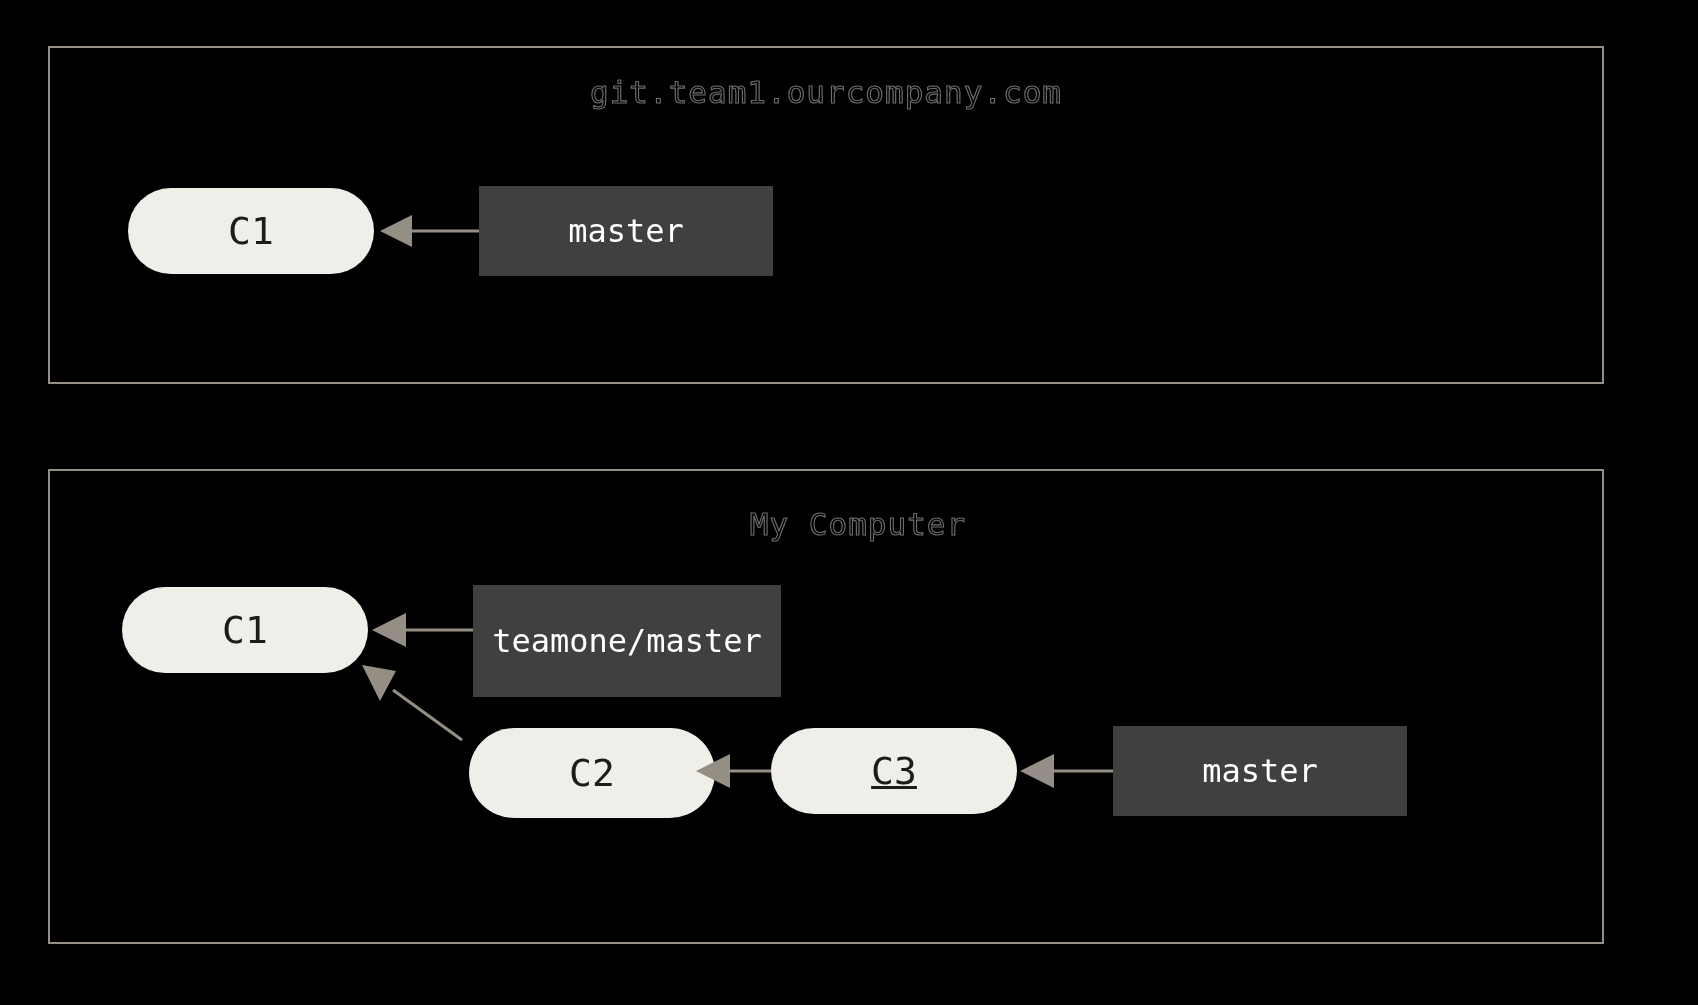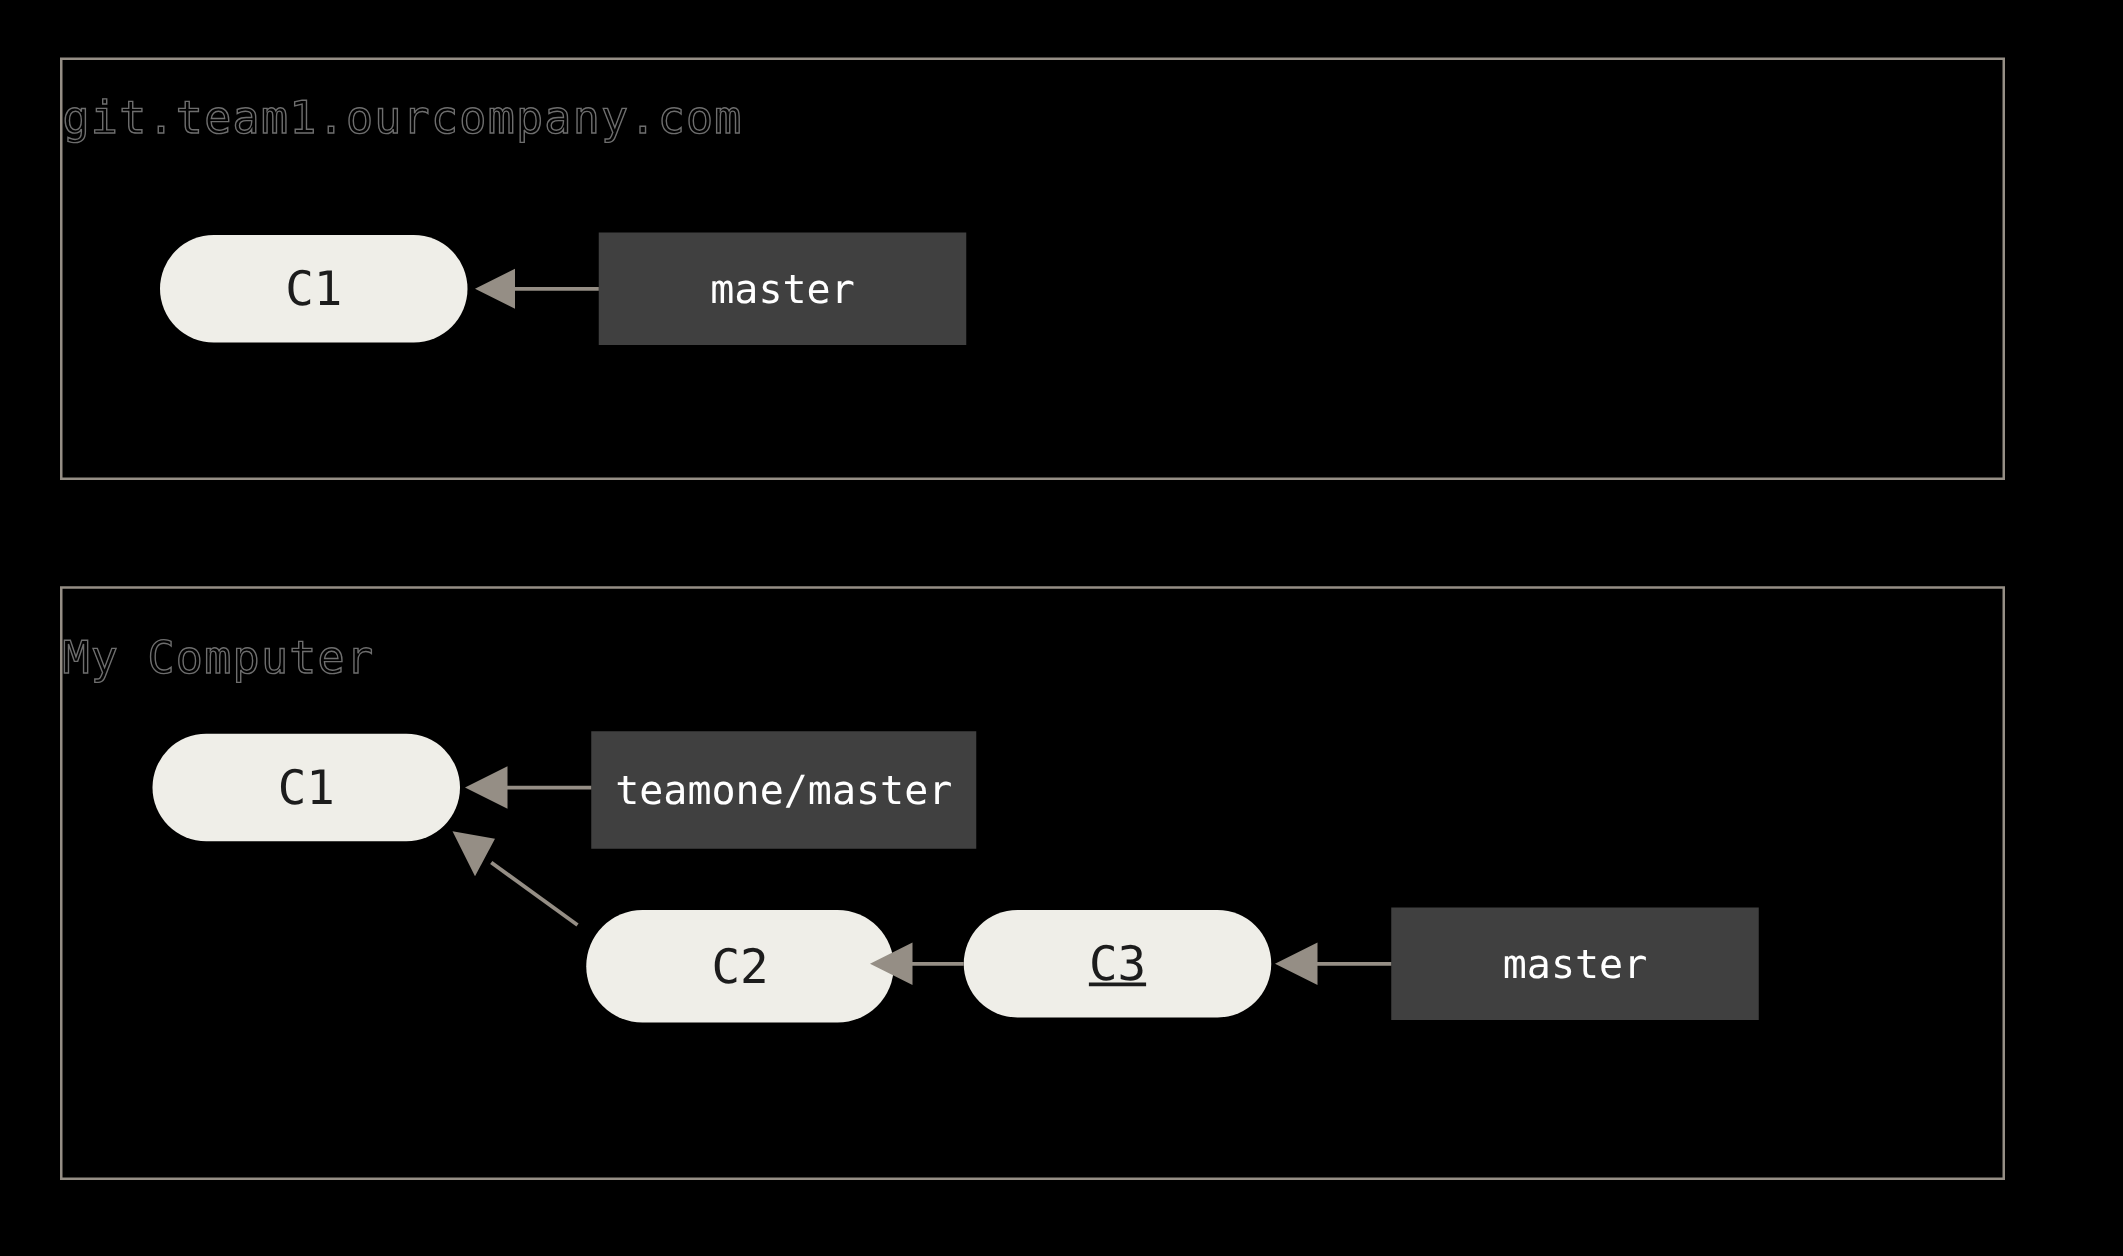--- a/index.html
+++ b/index.html
@@ -21,31 +21,31 @@
     box-sizing: border-box;
     background: #000000;
   }
   #panel-server { left: 48px;  top: 46px;  width: 1556px; height: 338px; }
   #panel-local  { left: 48px;  top: 469px; width: 1556px; height: 475px; }
 
   .panel-title {
     position: absolute;
     left: 0;
     width: 100%;
-    text-align: left;
-    font-size: 36px;
+    text-align: center;
+    font-size: 31px;
     letter-spacing: 1px;
     color: #000000;
     -webkit-text-stroke: 1.1px #6E6E6E;
     text-shadow: 0 0 0.5px #6E6E6E;
     white-space: nowrap;
     pointer-events: none;
   }
   #title-server { top: 26px; }
-  #title-local  { top: 35px; }
+  #title-local  { top: 35px; padding-left: 32px; }
 
   
   .commit {
     position: absolute;
     background: #EFEEE8;
     border-radius: 999px;
     color: #1c1c1c;
     font-size: 38px;
     display: flex;
     align-items: center;
@@ -92,21 +92,21 @@
 <div class="commit" id="server-c1" style="left:128px; top:188px; width:246px; height:86px;">C1</div>
 
 <div class="branch" id="server-master" style="left:479px; top:186px; width:294px; height:90px;">master</div>
 
 <div class="panel" id="panel-local">
   <div class="panel-title" id="title-local">My Computer</div>
 </div>
 
 <div class="commit" id="local-c1" style="left:122px; top:587px; width:246px; height:86px;">C1</div>
 
-<div class="branch" id="local-teamone" style="left:473px; top:585px; width:308px; height:94px;">teamone/master</div>
+<div class="branch" id="local-teamone" style="left:473px; top:585px; width:308px; height:112px;">teamone/master</div>
 
 <div class="commit" id="local-c2" style="left:469px; top:728px; width:246px; height:90px;">C2</div>
 
 <div class="commit" id="local-c3" style="left:771px; top:728px; width:246px; height:86px;text-decoration:underline;">C3</div>
 
 <div class="branch" id="local-master" style="left:1113px; top:726px; width:294px; height:90px;">master</div>
 
 <svg class="arrow-svg" viewBox="0 0 1698 1005">
 
   <g>

